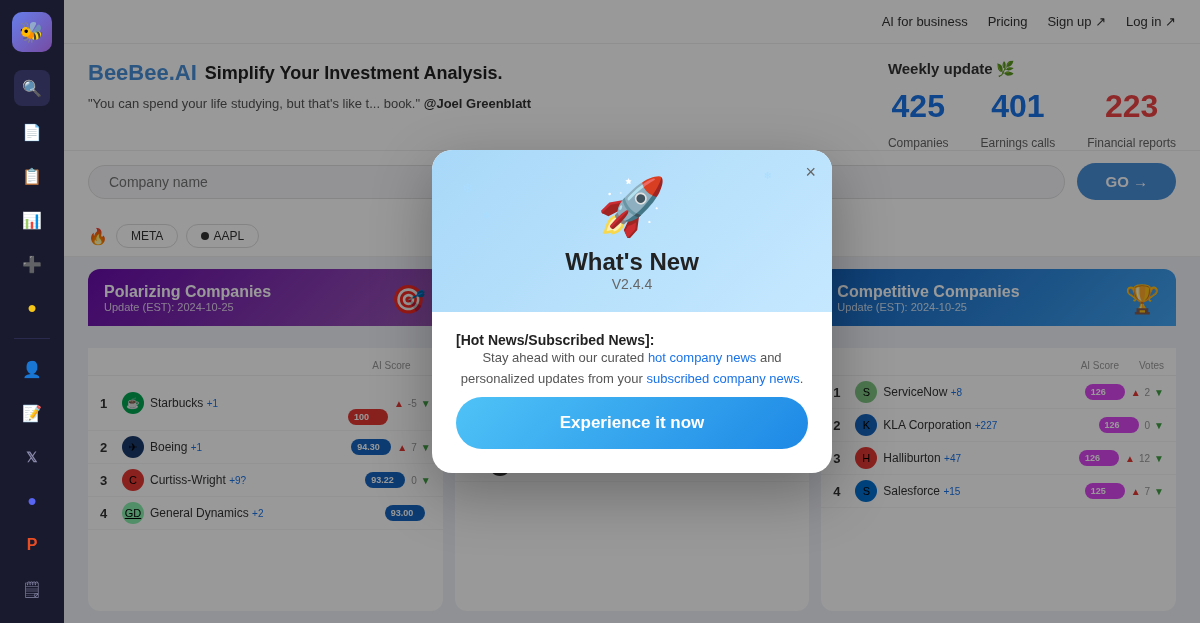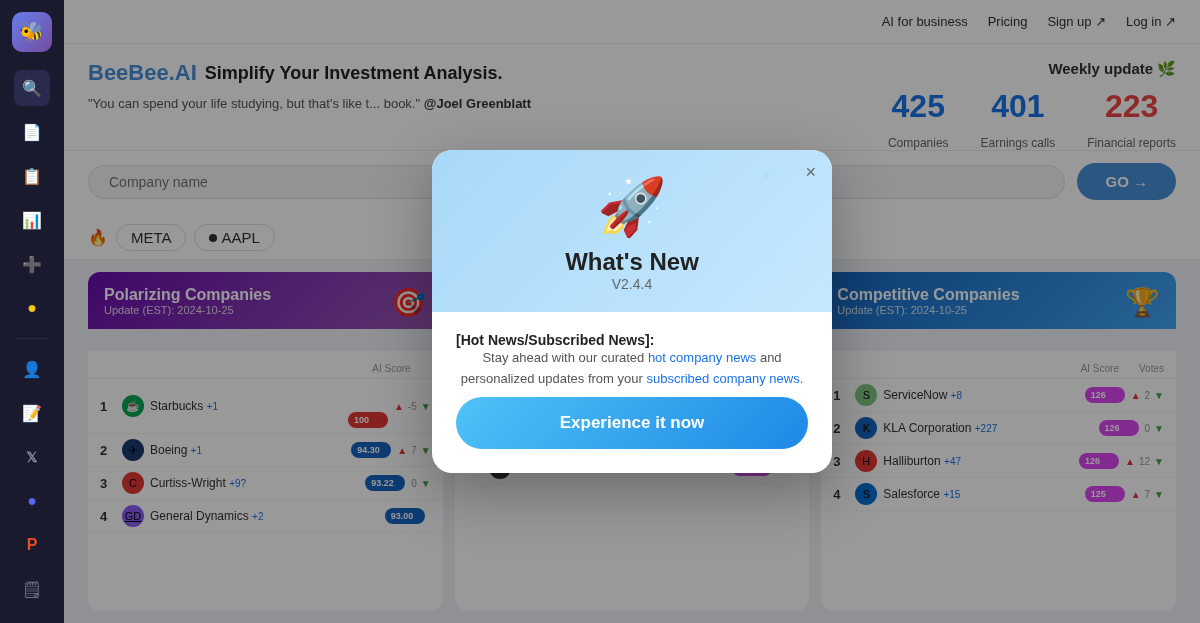--- a/index.html
+++ b/index.html
@@ -98,21 +98,21 @@
       color: #555;
       max-width: 480px;
       line-height: 1.5;
       margin-bottom: 12px;
     }
     .quote-author { color: #333; font-weight: 600; }
 
     .weekly-update {
       display: flex;
       flex-direction: column;
-      align-items: flex-end;
+      align-items: flex-start;
     }
     .weekly-label {
       font-size: 15px;
       font-weight: 600;
       color: #333;
       display: flex;
       align-items: center;
       gap: 6px;
       margin-bottom: 12px;
     }
@@ -185,21 +185,21 @@
       align-items: center;
       gap: 8px;
       border-bottom: 1px solid #eee;
     }
     .filter-fire { color: #ff6b35; font-size: 16px; }
     .filter-tab {
       background: white;
       border: 1px solid #ddd;
       border-radius: 20px;
       padding: 4px 14px;
-      font-size: 15px;
+      font-size: 12px;
       color: #333;
       cursor: pointer;
       display: flex;
       align-items: center;
       gap: 4px;
     }
 
     
     .content-grid {
       display: flex;
@@ -429,21 +429,21 @@
         </div>
         <div class="list-item">
           <span class="item-rank">3</span>
           <div class="item-icon" style="background:#e53935;">C</div>
           <span class="item-name">Curtiss-Wright <span class="item-badge">+9?</span></span>
           <div class="score-bar bar-blue">93.22</div>
           <div class="item-meta">0<span class="arrow-down">▼</span></div>
         </div>
         <div class="list-item">
           <span class="item-rank">4</span>
-          <div class="item-icon" style="background:#8b5cf6;text-decoration:underline;">GD</div>
+          <div class="item-icon" style="background:#86efac;text-decoration:underline;">GD</div>
           <span class="item-name">General Dynamics <span class="item-badge">+2</span></span>
           <div class="score-bar bar-blue">93.00</div>
           <div class="item-meta"></div>
         </div>
       </div>
     </div>
 
     <div class="card">
       <div class="card-header card-teal">
         <div>

